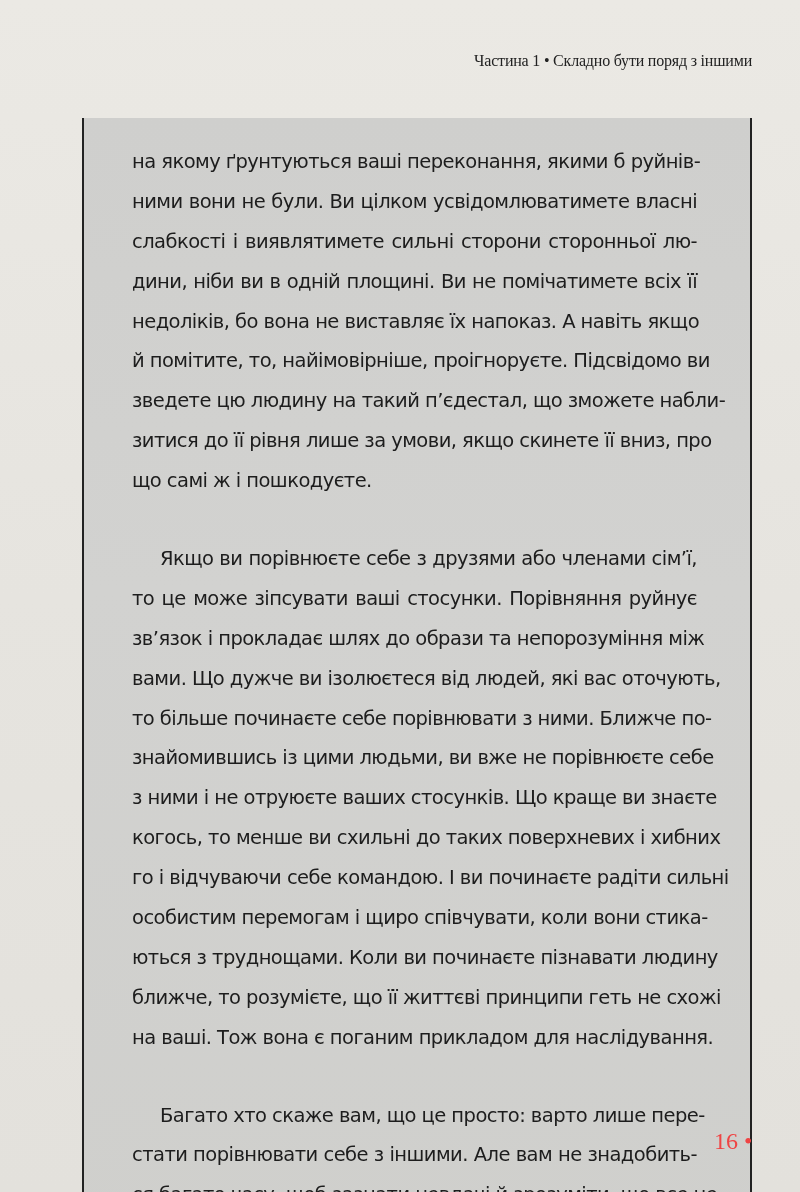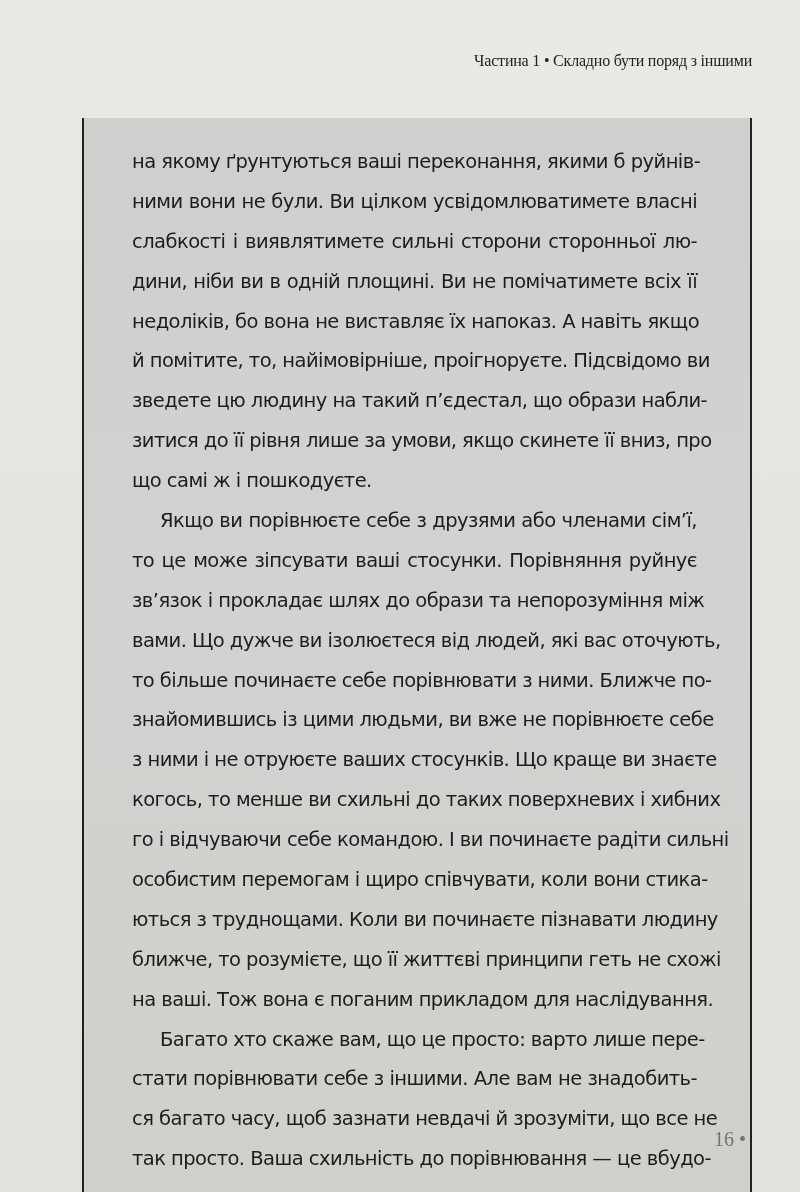--- a/index.html
+++ b/index.html
@@ -52,46 +52,47 @@
       white-space: nowrap;
       text-align: justify;
       text-align-last: justify;
       height: 39.9px;
     }
     .line.last {
       text-align-last: left;
     }
     .line.indent {
       padding-left: 28px;
+      margin-top: 38px;
     }
     .page-number {
       position: absolute;
       top: 1128px;
       left: 714px;
       font-family: "Liberation Serif", serif;
-      font-size: 20px;
-      color: #737373;
+      font-size: 24px;
+      color: #ef4444;
       white-space: nowrap;
     }
   </style>
 </head>
 <body>
 
 <div class="running-header">Частина 1 • Складно бути поряд з іншими</div>
 
 <div class="boxed-section">
   <div class="body-text">
 
     <span class="line">на якому ґрунтуються ваші переконання, якими б руйнів-</span>
     <span class="line">ними вони не були. Ви цілком усвідомлюватимете власні</span>
     <span class="line">слабкості і виявлятимете сильні сторони сторонньої лю-</span>
     <span class="line">дини, ніби ви в одній площині. Ви не помічатимете всіх її</span>
     <span class="line">недоліків, бо вона не виставляє їх напоказ. А навіть якщо</span>
     <span class="line">й помітите, то, найімовірніше, проігноруєте. Підсвідомо ви</span>
-    <span class="line">зведете цю людину на такий п’єдестал, що образи набли-</span>
+    <span class="line">зведете цю людину на такий п’єдестал, що зможете набли-</span>
     <span class="line">зитися до її рівня лише за умови, якщо скинете її вниз, про</span>
     <span class="line last">що самі ж і пошкодуєте.</span>
 
     <span class="line indent">Якщо ви порівнюєте себе з друзями або членами сім’ї,</span>
     <span class="line">то це може зіпсувати ваші стосунки. Порівняння руйнує</span>
     <span class="line">зв’язок і прокладає шлях до образи та непорозуміння між</span>
     <span class="line">вами. Що дужче ви ізолюєтеся від людей, які вас оточують,</span>
     <span class="line">то більше починаєте себе порівнювати з ними. Ближче по-</span>
     <span class="line">знайомившись із цими людьми, ви вже не порівнюєте себе</span>
     <span class="line">з ними і не отруюєте ваших стосунків. Що краще ви знаєте</span>

